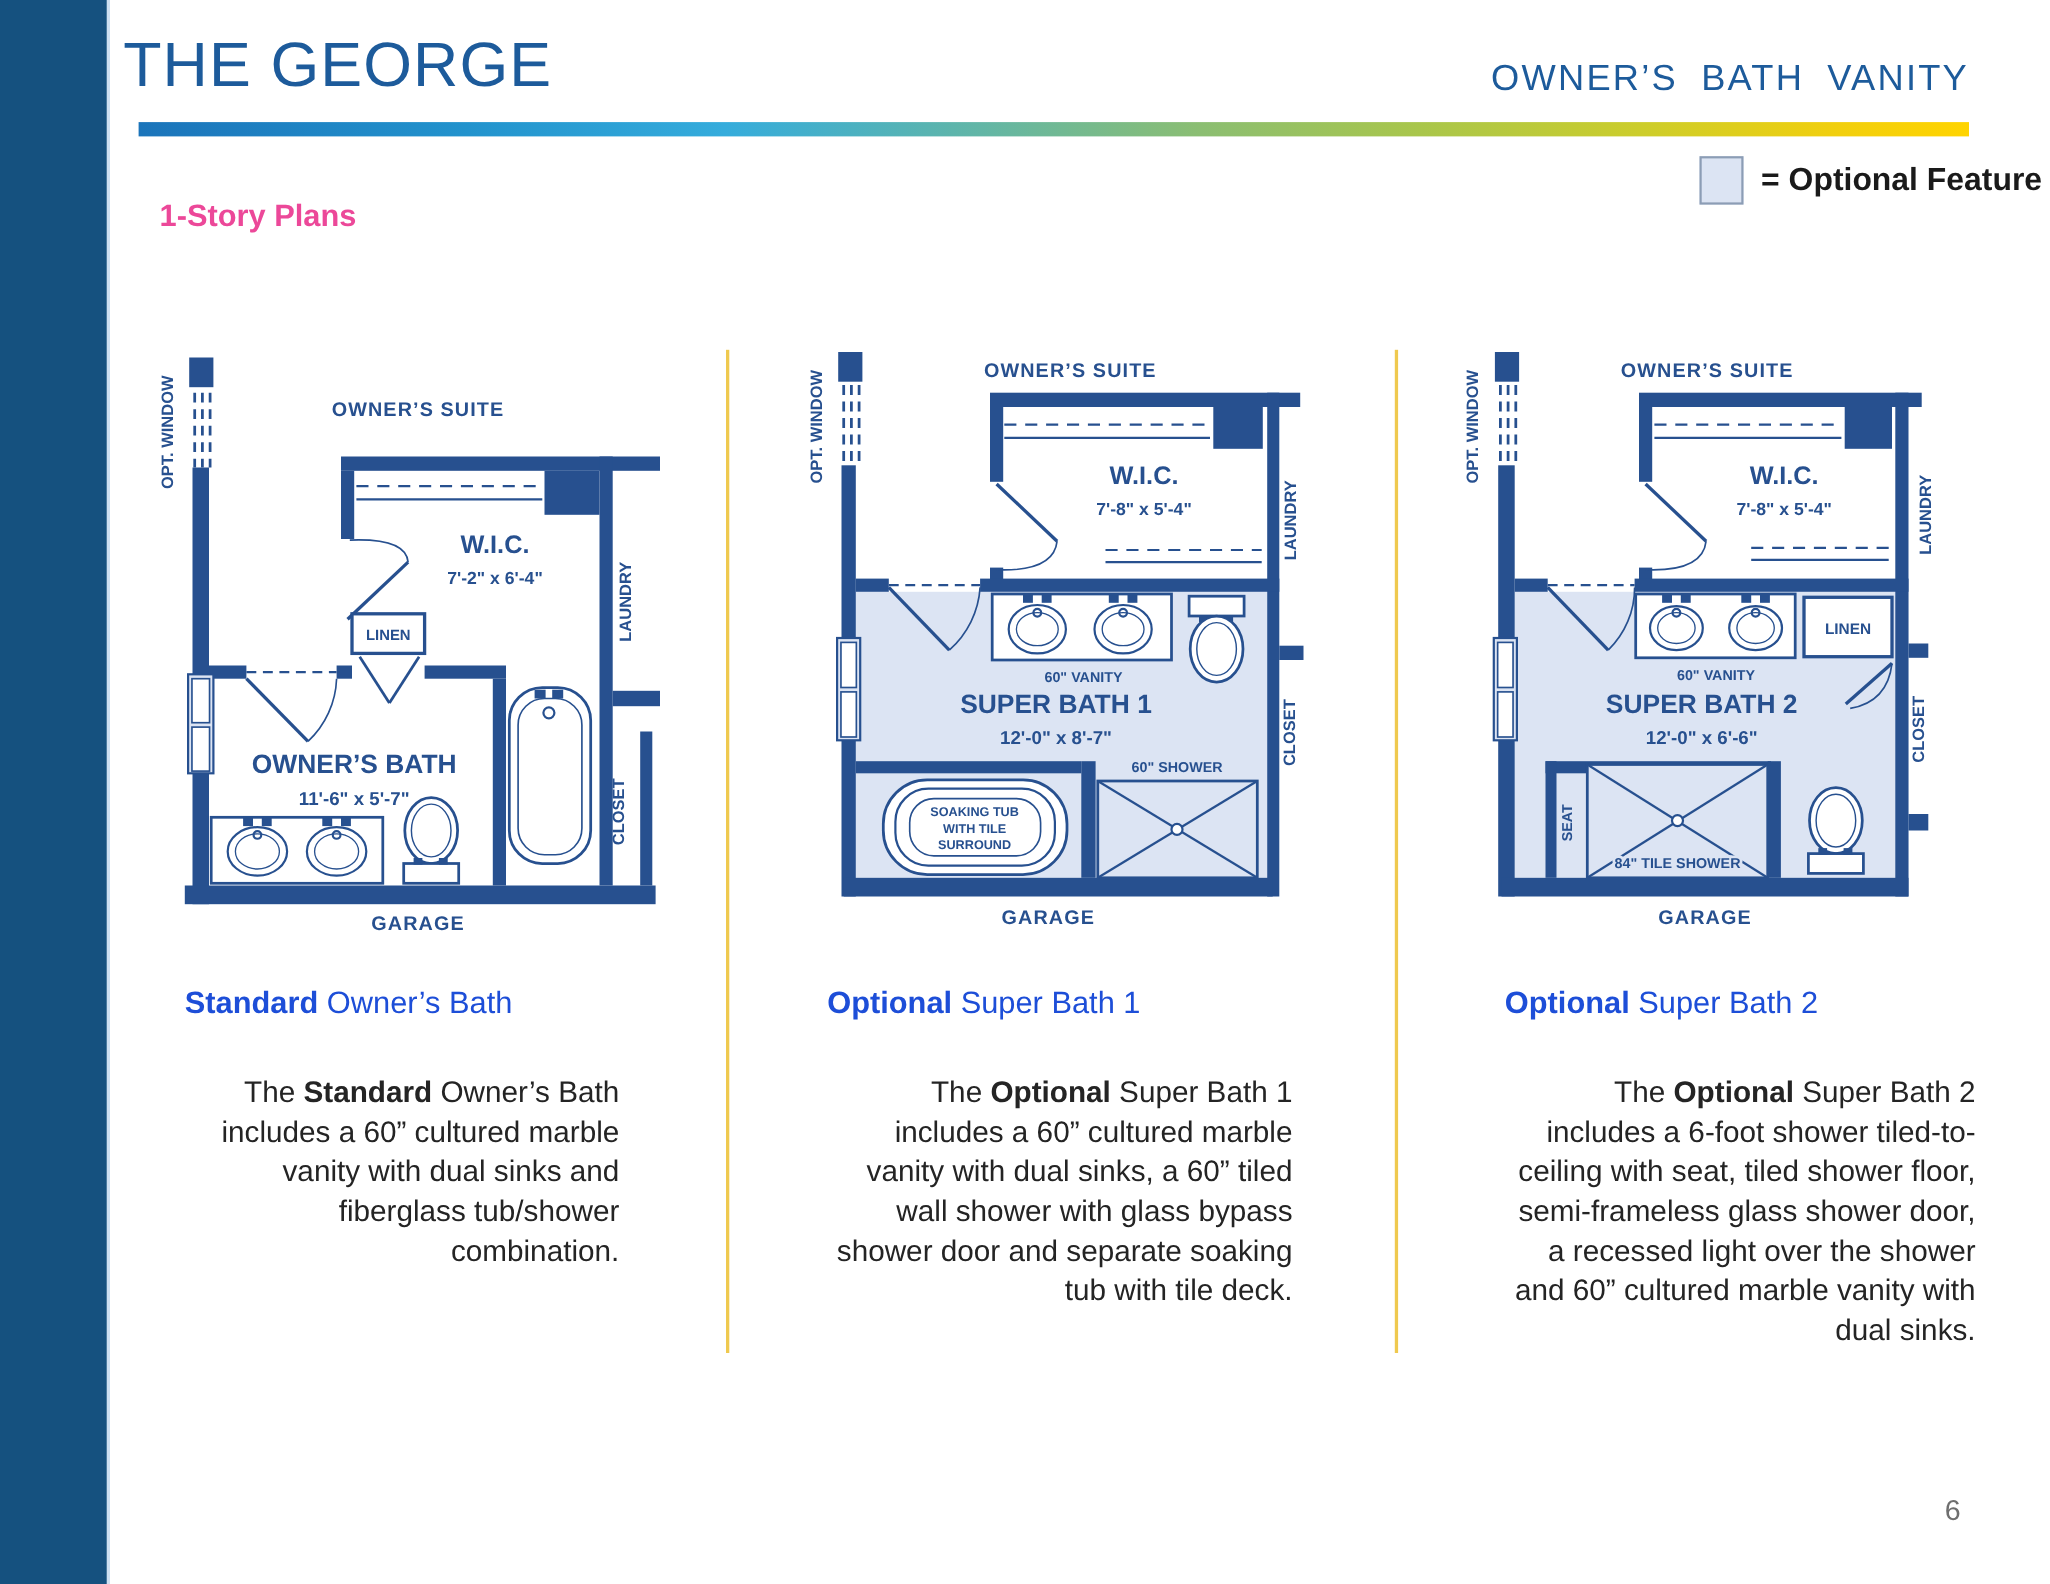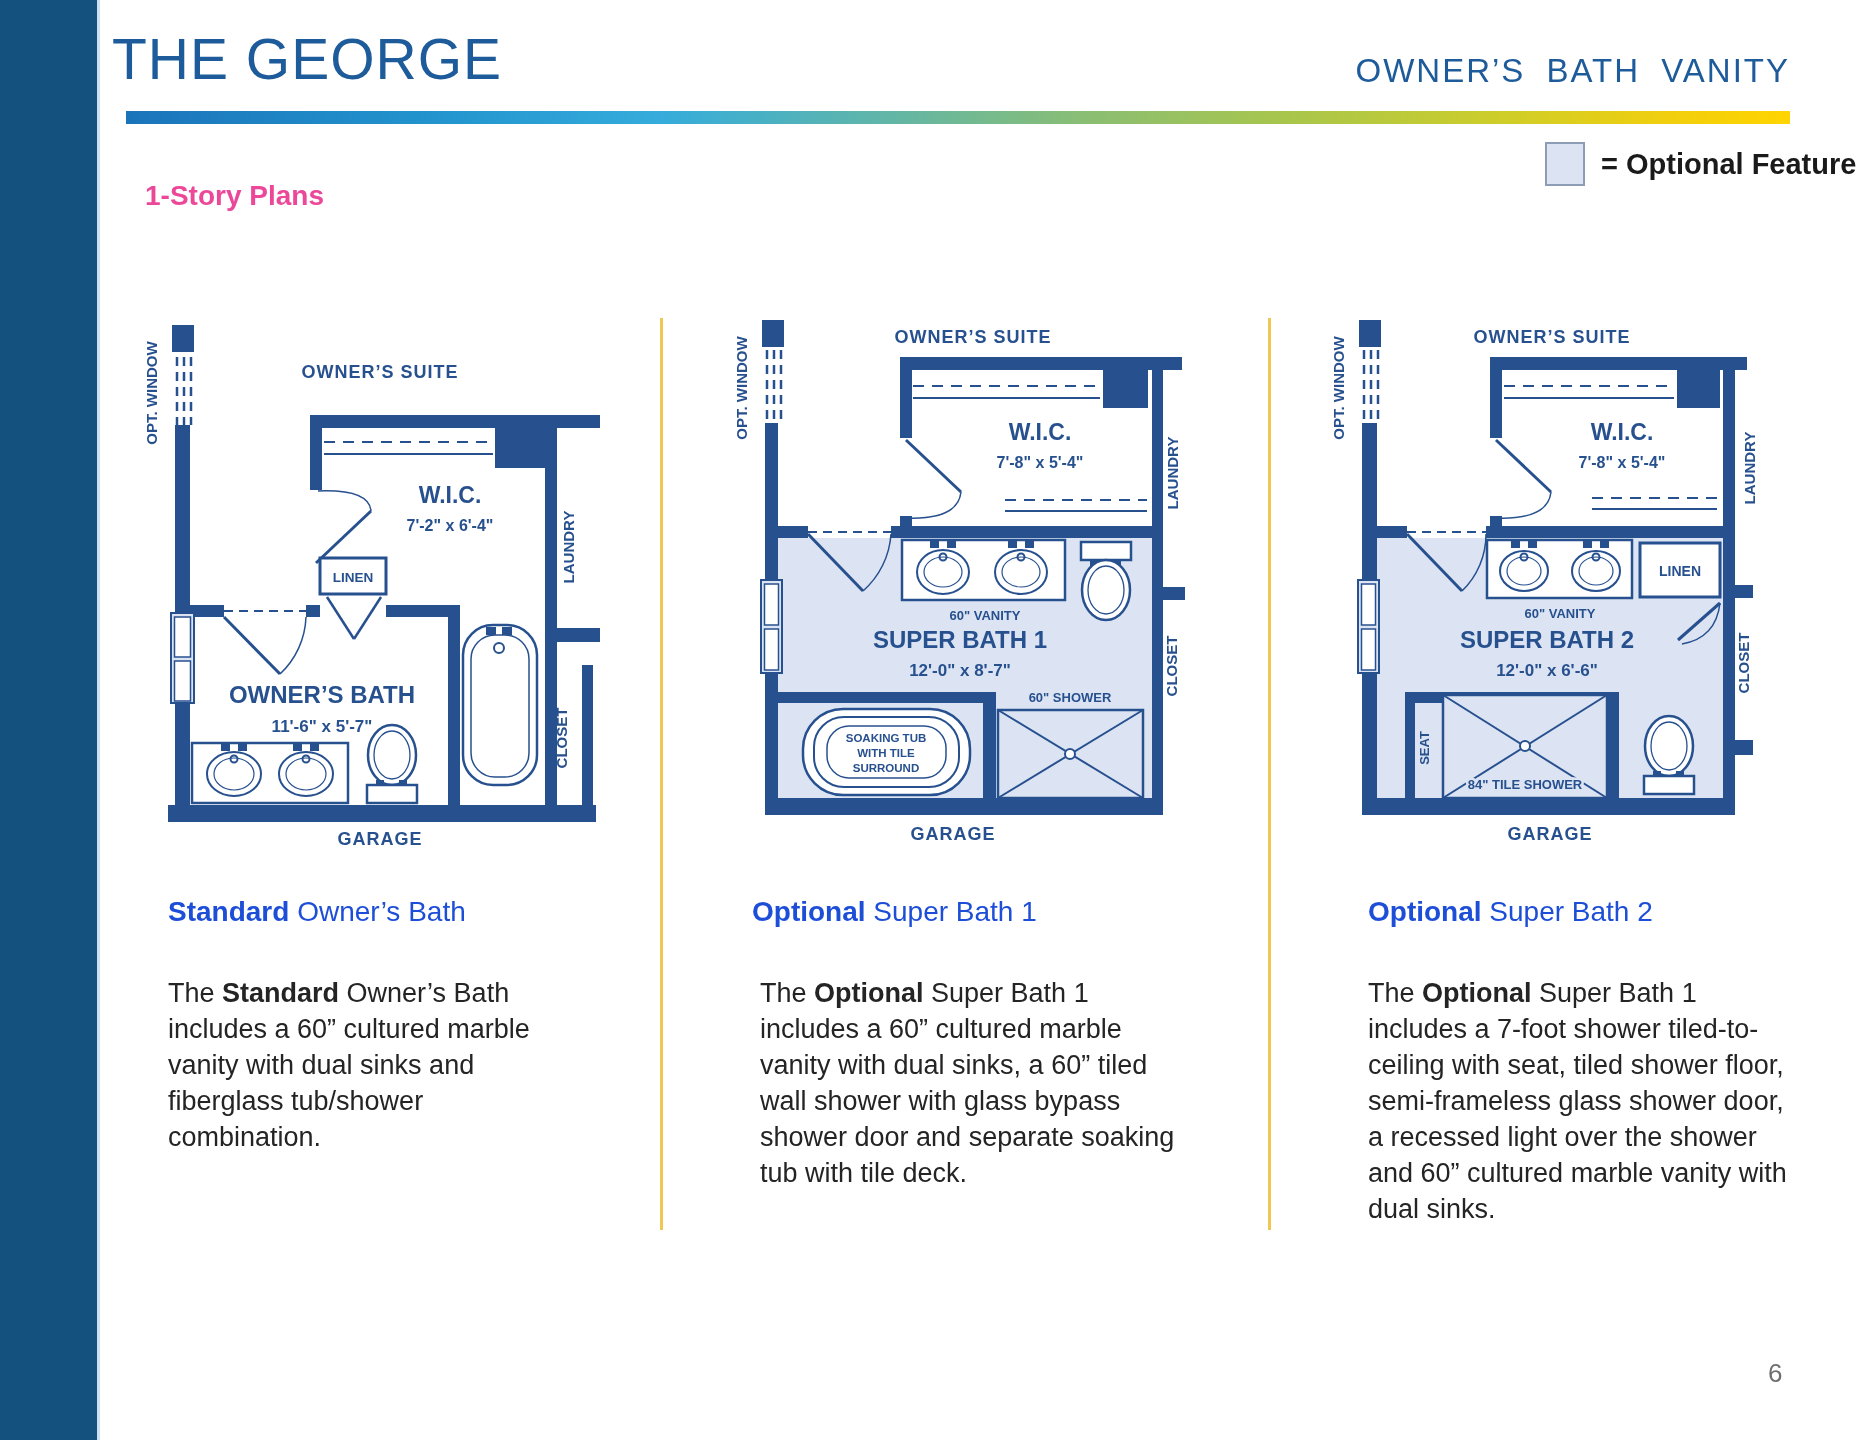--- a/index.html
+++ b/index.html
@@ -18,21 +18,21 @@
       #62B6A6 46%,#8BBE72 58%,#A9C64B 70%,#CCCD2B 82%,#F2CF0D 93%,#FFD400 100%);}
   .legend{position:absolute;left:1499px;top:142px;display:flex;align-items:center;padding-left:46px;}
   .legend-swatch{width:36px;height:40px;background:#DCE4F3;border:2px solid #8C9DB5;}
   .legend-label{margin-left:16px;font-size:29px;font-weight:bold;color:#1A1A1A;white-space:nowrap;}
   .section-heading{position:absolute;left:145px;top:180px;font-size:28px;
     font-weight:bold;color:#ec4899;}
   .plan-svg{position:absolute;}
   .divider{position:absolute;top:318px;width:3px;height:912px;background:#EFC94F;}
   .caption{position:absolute;top:896px;font-size:28px;color:#1d4ed8;}
   .caption b{font-weight:bold;}
-  .desc{position:absolute;top:948px;font-size:27px;line-height:36px;color:#242424;}
+  .desc{position:absolute;top:948px;font-size:27px;line-height:36px;color:#242424;text-align:right;}
   .desc b{font-weight:bold;}
   .page-number{position:absolute;left:1768px;top:1358px;font-size:26px;color:#6F6F6F;}
   svg text{font-family:"Liberation Sans", sans-serif;font-weight:bold;fill:#27508F;}
   svg .halo{paint-order:stroke;stroke:#DCE4F3;stroke-width:5px;}
 </style>
 </head>
 <body>
 
 <div class="sidebar"></div>
 
@@ -322,16 +322,16 @@
   <b>Optional</b><span> Super Bath 2</span>
 </div>
 
 <p class="desc" style="left:168px;width:395px">
   <span>The </span><b>Standard</b><span> Owner’s Bath includes a 60” cultured marble vanity with dual sinks and fiberglass tub/shower combination.</span>
 </p>
 <p class="desc" style="left:760px;width:415px">
   <span>The </span><b>Optional</b><span> Super Bath 1 includes a 60” cultured marble vanity with dual sinks, a 60” tiled wall shower with glass bypass shower door and separate soaking tub with tile deck.</span>
 </p>
 <p class="desc" style="left:1368px;width:428px">
-  <span>The </span><b>Optional</b><span> Super Bath 1 includes a 7-foot shower tiled-to-ceiling with seat, tiled shower floor, semi-frameless glass shower door, a recessed light over the shower and 60” cultured marble vanity with dual sinks.</span>
+  <span>The </span><b>Optional</b><span> Super Bath 2 includes a 6-foot shower tiled-to-ceiling with seat, tiled shower floor, semi-frameless glass shower door, a recessed light over the shower and 60” cultured marble vanity with dual sinks.</span>
 </p>
 
 <div class="page-number">6</div>
 
 </body></html>

